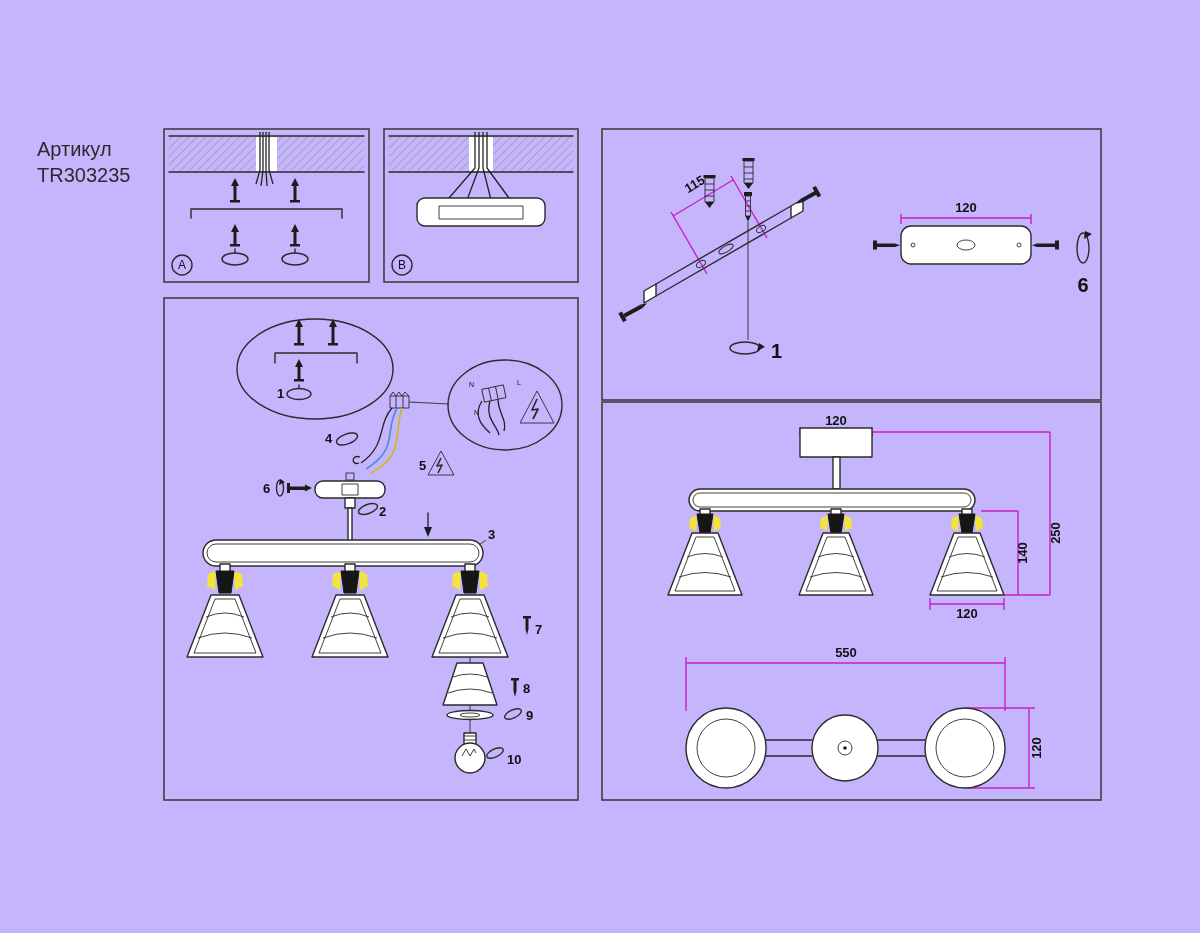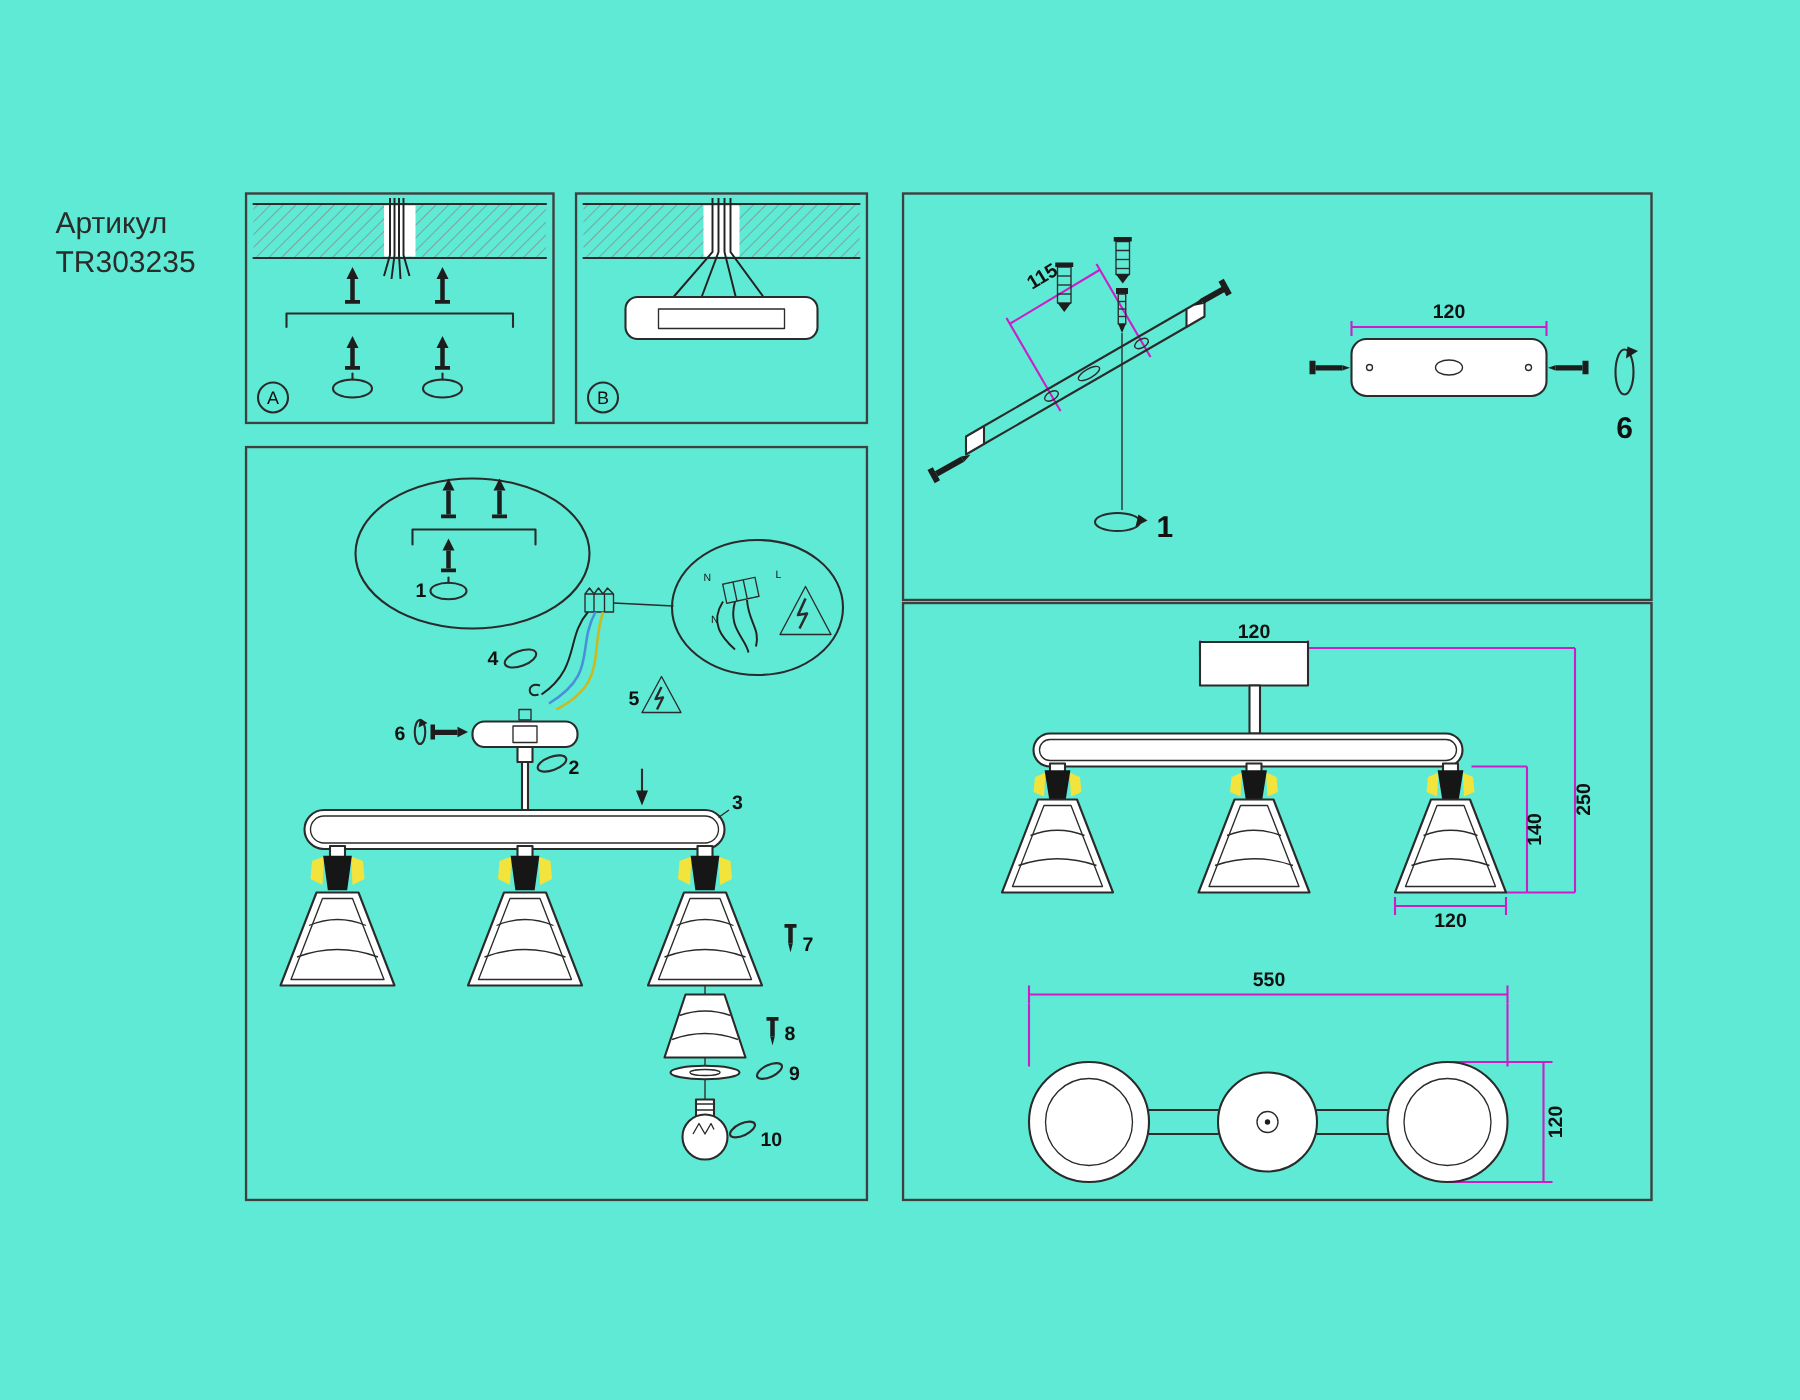--- a/index.html
+++ b/index.html
@@ -1,16 +1,16 @@
 <!DOCTYPE html>
 <html><head>
 <meta charset="utf-8">
 <style>
   html,body{margin:0;padding:0;background:#fff}
-  .sheet{position:relative;width:1200px;height:933px;background:#5eead4;overflow:hidden;
+  .sheet{position:relative;width:1200px;height:933px;background:#c4b5fd;overflow:hidden;
          font-family:"Liberation Sans",sans-serif}
   .panel{position:absolute}
   svg{display:block}
   .pb{fill:none;stroke:#3f3f3f;stroke-width:1.6}
   .ln{fill:none;stroke:#2b2b2b;stroke-width:1.4;stroke-linejoin:round;stroke-linecap:round}
   .lnw{fill:#fff;stroke:#2b2b2b;stroke-width:1.4;stroke-linejoin:round}
   .lnt{fill:none;stroke:#2b2b2b;stroke-width:0.9;stroke-linejoin:round}
   .blk{fill:#1d1d1d;stroke:none}
   .dk{fill:#161616;stroke:#161616}
   .mag{fill:none;stroke:#cb1ec9;stroke-width:1.4}

